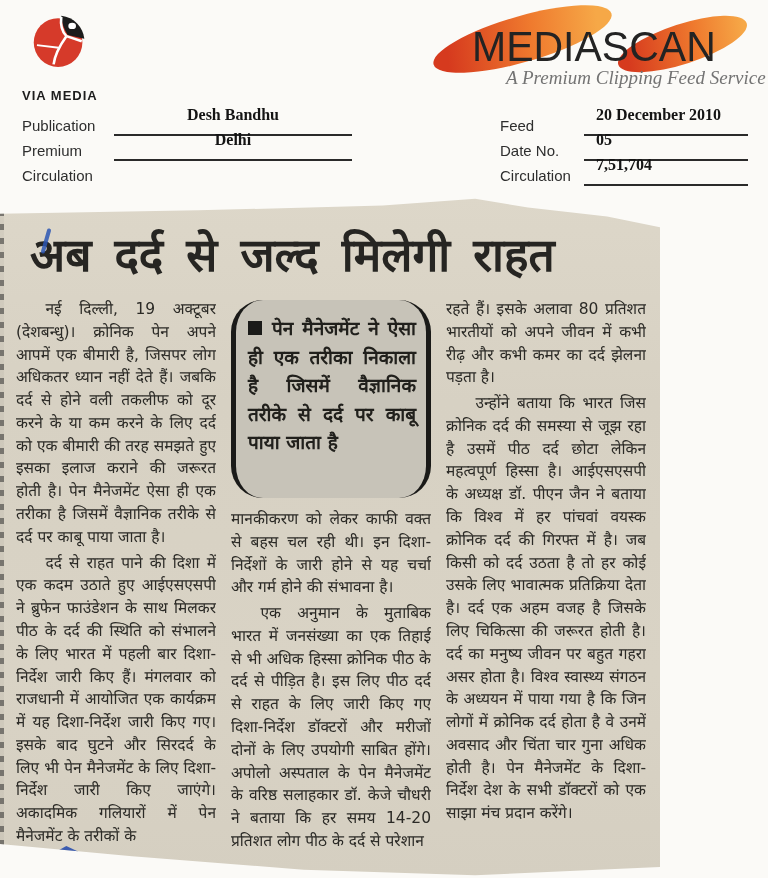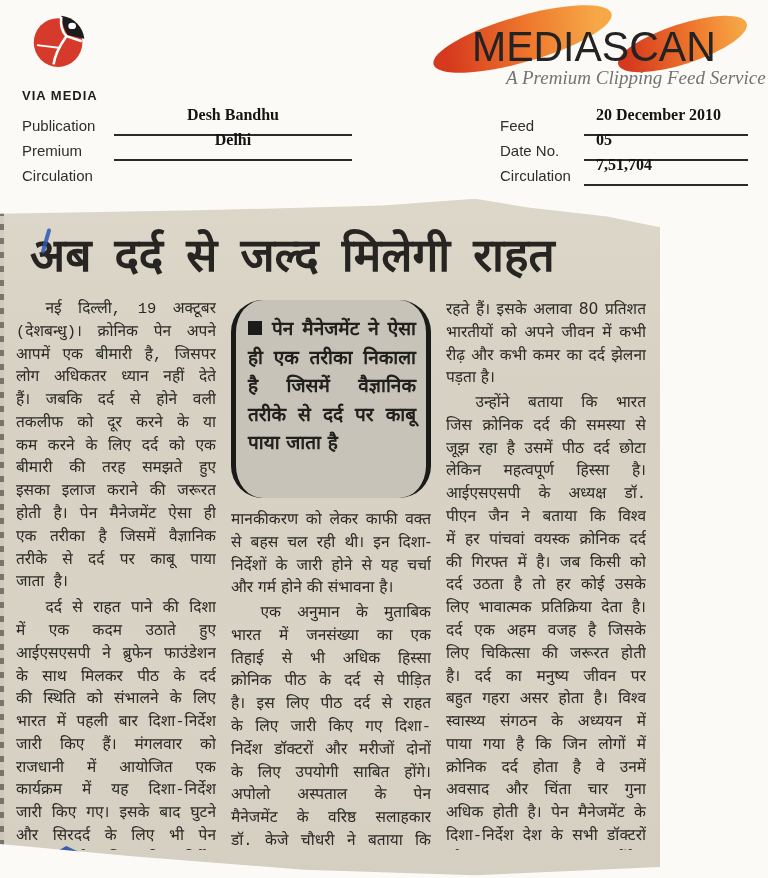--- a/index.html
+++ b/index.html
@@ -88,21 +88,21 @@
   }
   .columns {
     display: flex; gap: 15px; padding: 8px 14px 0 16px; height: 560px; overflow: hidden;
   }
   .col {
     flex: 1 1 0; overflow: hidden;
     font-family: "DejaVu Sans", sans-serif;
     font-size: 15.5px; line-height: 1.47; text-align: justify; color: #2b2a26;
   }
   .col p { margin: 0 0 3px 0; }
-  .col p.indent { text-indent: 1.9em; font-family: Liberation Mono, monospace; }
+  .col p.indent { text-indent: 1.9em; }
 
   .pullquote {
     background: #c7c3b8;
     border-left: 5px solid #1a1a18; border-right: 5px solid #1a1a18;
     padding: 14px 10px 12px 12px; margin: 2px 0 10px 0; min-height: 198px; border-radius: 32px;
   }
   .bullet-square {
     float: left; width: 14px; height: 14px; background: #1b1b19;
     margin: 7px 10px 0 0;
   }

